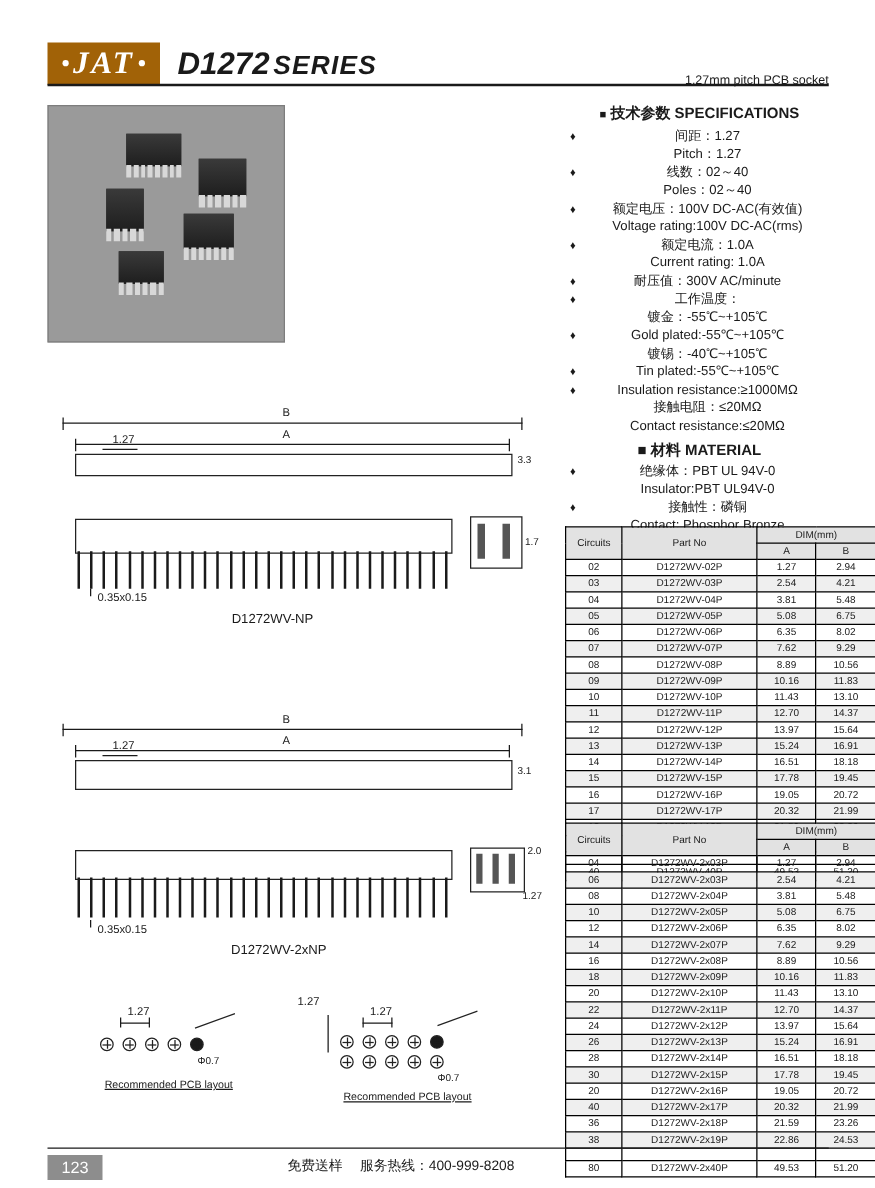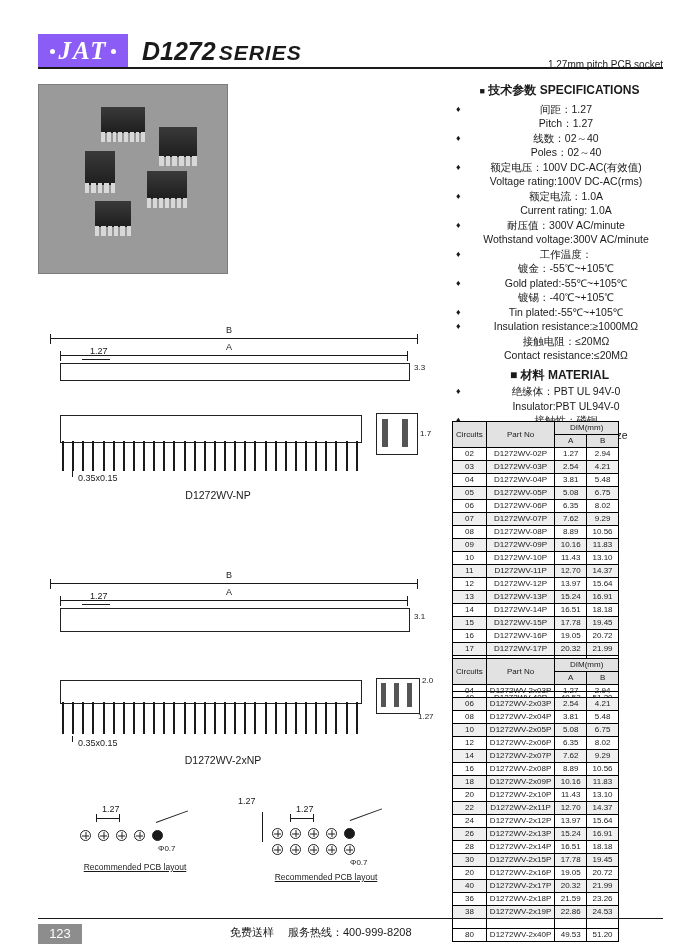--- a/index.html
+++ b/index.html
@@ -6,21 +6,21 @@
   body{
     width:700px;height:950px;background:#ffffff;
     font-family:"Liberation Sans", sans-serif;
     color:#1a1a1a;position:relative;overflow:hidden;
   }
   .page{position:absolute;inset:0;}
 
   
   .header{position:absolute;left:38px;top:34px;width:625px;height:34px;}
   .logo{
-    position:absolute;left:0;top:0;width:90px;height:34px;background:#8b5cf6;
+    position:absolute;left:0;top:0;width:90px;height:34px;background:#a16207;
     color:#fff;font-family:"Liberation Serif",serif;font-weight:bold;font-style:italic;
     font-size:25px;letter-spacing:2px;text-align:center;line-height:34px;
   }
   .logo .dotl,.logo .dotr{display:inline-block;width:5px;height:5px;border-radius:50%;background:#fff;vertical-align:middle;margin:0 3px 4px 3px;}
   .title-series{
     position:absolute;left:104px;top:0;height:34px;line-height:34px;
     font-size:25px;font-weight:bold;font-style:italic;letter-spacing:0px;
     font-family:"Liberation Sans",sans-serif;
   }
   .title-series .ser{font-size:21px;letter-spacing:1px;margin-left:3px;}
@@ -53,21 +53,21 @@
   .cap{font-size:10.5px;text-align:center;}
   .dimline{position:absolute;background:#1a1a1a;}
   .hatch{
     background-image:repeating-linear-gradient(90deg,#444 0 1px,transparent 1px 5px);
   }
   .conn-body{border:1px solid #222;background:#fff;}
   .pinrow{position:absolute;display:flex;}
   .pinrow i{display:block;background:#1a1a1a;}
 
   
-  table.dt{position:absolute;border-collapse:collapse;font-size:8px;width:167px;padding-left:32px;}
+  table.dt{position:absolute;border-collapse:collapse;font-size:8px;width:249px;padding-left:32px;}
   table.dt th,table.dt td{border:1px solid #000;text-align:center;padding:0;height:12px;line-height:12px;}
   table.dt th{background:#e2e2e2;font-weight:normal;}
   .c-circ{width:38px;}
   .c-part{width:92px;}
   .c-ab{width:40px;}
   tr.alt td{background:#efefef;}
   tr.gap td{height:9px;border-left:1px solid #000;border-right:1px solid #000;border-top:1px solid #000;border-bottom:1px solid #000;background:#fff;}
 
   
   .pcb{position:absolute;}
@@ -167,21 +167,20 @@
     </div>
     <div class="spec-item"><span class="dia">♦</span><span>间距：1.27</span></div>
     <div class="spec-item"><span>Pitch：1.27</span></div>
     <div class="spec-item"><span class="dia">♦</span><span>线数：02～40</span></div>
     <div class="spec-item"><span>Poles：02～40</span></div>
     <div class="spec-item"><span class="dia">♦</span><span>额定电压：100V DC-AC(有效值)</span></div>
     <div class="spec-item"><span>Voltage rating:100V DC-AC(rms)</span></div>
     <div class="spec-item"><span class="dia">♦</span><span>额定电流：1.0A</span></div>
     <div class="spec-item"><span>Current rating: 1.0A</span></div>
     <div class="spec-item"><span class="dia">♦</span><span>耐压值：300V AC/minute</span></div>
-    <div class="spec-item"><span>Wothstand voltage:300V AC/minute</span></div>
     <div class="spec-item"><span class="dia">♦</span><span>工作温度：</span></div>
     <div class="spec-item"><span>镀金：-55℃~+105℃</span></div>
     <div class="spec-item"><span class="dia">♦</span><span>Gold plated:-55℃~+105℃</span></div>
     <div class="spec-item"><span>镀锡：-40℃~+105℃</span></div>
     <div class="spec-item"><span class="dia">♦</span><span>Tin plated:-55℃~+105℃</span></div>
     <div class="spec-item"><span class="dia">♦</span><span>Insulation resistance:≥1000MΩ</span></div>
     <div class="spec-item"><span>接触电阻：≤20MΩ</span></div>
     <div class="spec-item"><span>Contact resistance:≤20MΩ</span></div>
 
     <div class="mat-title">

